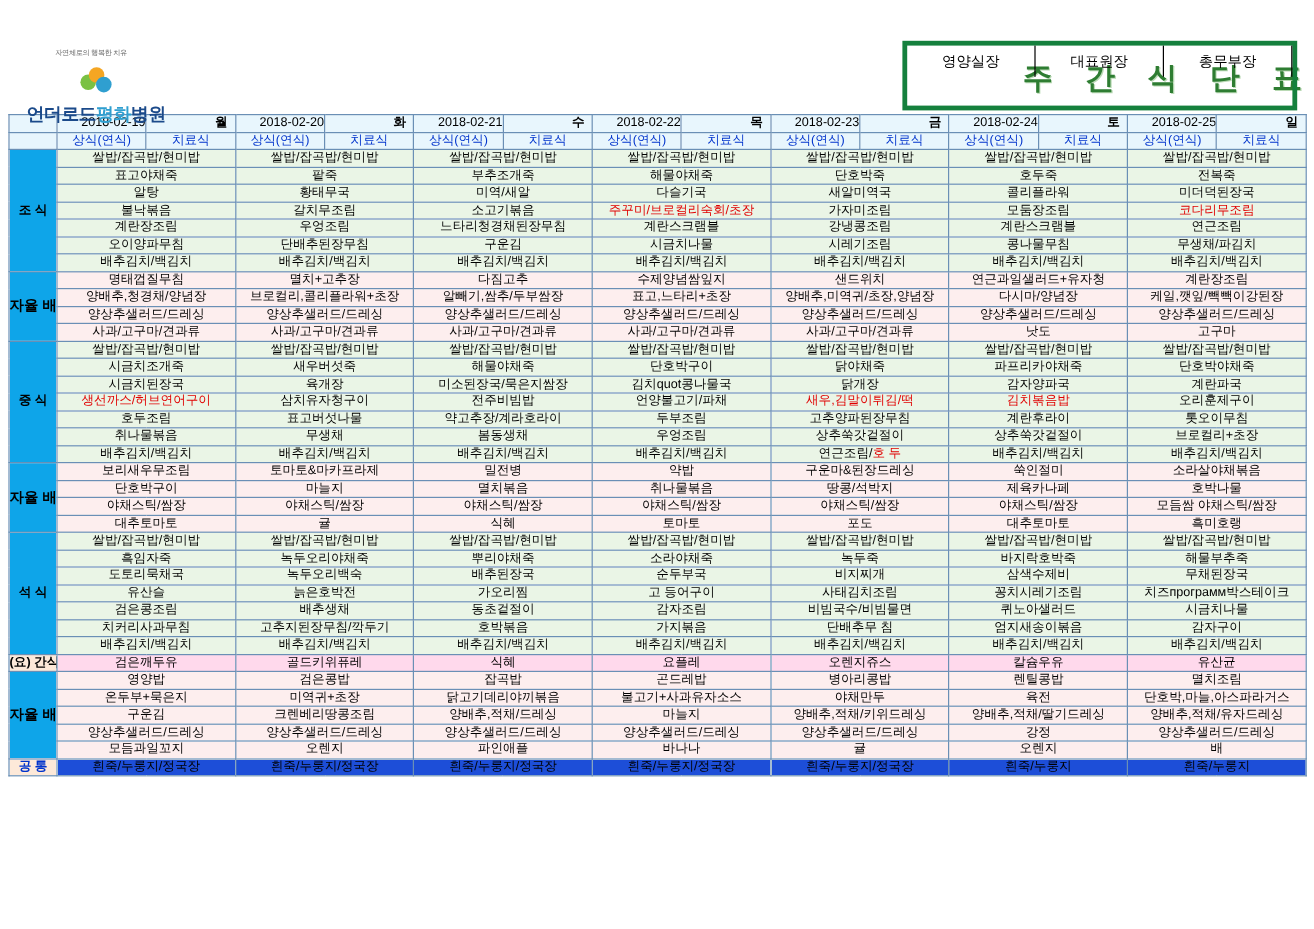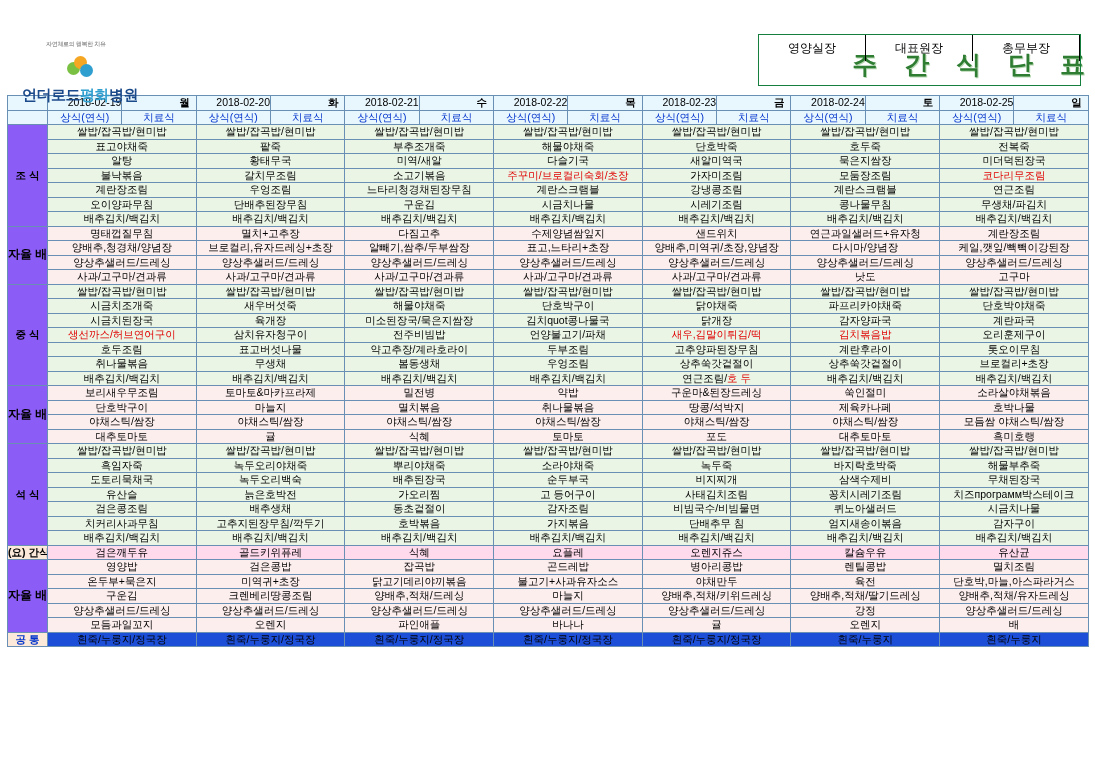--- a/index.html
+++ b/index.html
@@ -27,21 +27,21 @@
   .logo-text .hl{color:#2f9fd0;}
   .logo-sub{position:absolute;left:46px;top:40px;font-size:6px;color:#666;letter-spacing:-0.3px;}
 
   .title{
     position:absolute;left:0;right:0;top:48px;text-align:right;
     font-size:25px;font-weight:bold;color:#2e7d32;letter-spacing:10px;
     text-shadow:1px 1px 0 #b9d9b4;
   }
   .sign-box{
     position:absolute;right:14px;top:34px;
-    border:1px solid #15803d;display:flex;
+    border:4px solid #15803d;display:flex;
   }
   .sign-cell{
     width:106px;height:26px;line-height:26px;text-align:center;font-size:12px;
     border-right:1px solid #000;
   }
   .sign-cell:last-child{border-right:none;}
   .sign-body{height:24px;}
 
   
   table.menu{
@@ -62,21 +62,21 @@
   }
   td.daterow{
     background:#e8f6fd;font-size:11.5px;font-weight:normal;height:17px;line-height:17px;
   }
   td.daterow.d{text-align:right;padding-left:6px;}
   td.daterow.w{text-align:right;padding-right:6px;font-weight:bold;}
   td.typerow{
     background:#e8f6fd;color:#0033cc;height:16px;line-height:16px;font-size:11px;
   }
   td.rowhead{
-    background:#8b5cf6;font-size:15px;font-weight:bold;width:40px;
+    background:#0ea5e9;font-size:15px;font-weight:bold;width:40px;
   }
   td.rowhead.small{font-size:12px;}
   .sec-jo td.cell{background:#eaf5e6;}
   .sec-ja td.cell{background:#fdeeee;}
   .sec-jung td.cell{background:#eaf5e6;}
   .sec-seok td.cell{background:#eaf5e6;}
   .sec-snack td.cell{background:#ffd9ec;margin-top:17px;}
   .sec-common td.cell{background:#1d4ed8;}
   td.snackhead{background:#fde9d9;font-size:11px;font-weight:bold;}
   td.commonhead{background:#fde9d9;font-size:11px;font-weight:bold;color:#0033cc;}
@@ -176,21 +176,21 @@
           <td class="cell" colspan="2">단호박죽</td>
           <td class="cell" colspan="2">호두죽</td>
           <td class="cell" colspan="2">전복죽</td>
         </tr>
         <tr class="sec-jo">
           <td class="cell" colspan="2">알탕</td>
           <td class="cell" colspan="2">황태무국</td>
           <td class="cell" colspan="2">미역/새알</td>
           <td class="cell" colspan="2">다슬기국</td>
           <td class="cell" colspan="2">새알미역국</td>
-          <td class="cell" colspan="2">묵은지쌈장</td>
+          <td class="cell" colspan="2">콜리플라워</td>
           <td class="cell" colspan="2">미더덕된장국</td>
         </tr>
         <tr class="sec-jo">
           <td class="cell" colspan="2">불낙볶음</td>
           <td class="cell" colspan="2">갈치무조림</td>
           <td class="cell" colspan="2">소고기볶음</td>
           <td class="cell" colspan="2"><span class="red">주꾸미/브로컬리숙회/초장</span></td>
           <td class="cell" colspan="2">가자미조림</td>
           <td class="cell" colspan="2">모둠장조림</td>
           <td class="cell" colspan="2"><span class="red">코다리무조림</span></td>
@@ -227,21 +227,21 @@
           <td class="cell" colspan="2">명태껍질무침</td>
           <td class="cell" colspan="2">멸치+고추장</td>
           <td class="cell" colspan="2">다짐고추</td>
           <td class="cell" colspan="2">수제양념쌈잎지</td>
           <td class="cell" colspan="2">샌드위치</td>
           <td class="cell" colspan="2">연근과일샐러드+유자청</td>
           <td class="cell" colspan="2">계란장조림</td>
         </tr>
         <tr class="sec-ja">
           <td class="cell" colspan="2">양배추,청경채/양념장</td>
-          <td class="cell" colspan="2">브로컬리,유자드레싱+초장</td>
+          <td class="cell" colspan="2">브로컬리,콜리플라워+초장</td>
           <td class="cell" colspan="2">알빼기,쌈추/두부쌈장</td>
           <td class="cell" colspan="2">표고,느타리+초장</td>
           <td class="cell" colspan="2">양배추,미역귀/초장,양념장</td>
           <td class="cell" colspan="2">다시마/양념장</td>
           <td class="cell" colspan="2">케일,깻잎/빽빽이강된장</td>
         </tr>
         <tr class="sec-ja">
           <td class="cell" colspan="2">양상추샐러드/드레싱</td>
           <td class="cell" colspan="2">양상추샐러드/드레싱</td>
           <td class="cell" colspan="2">양상추샐러드/드레싱</td>

